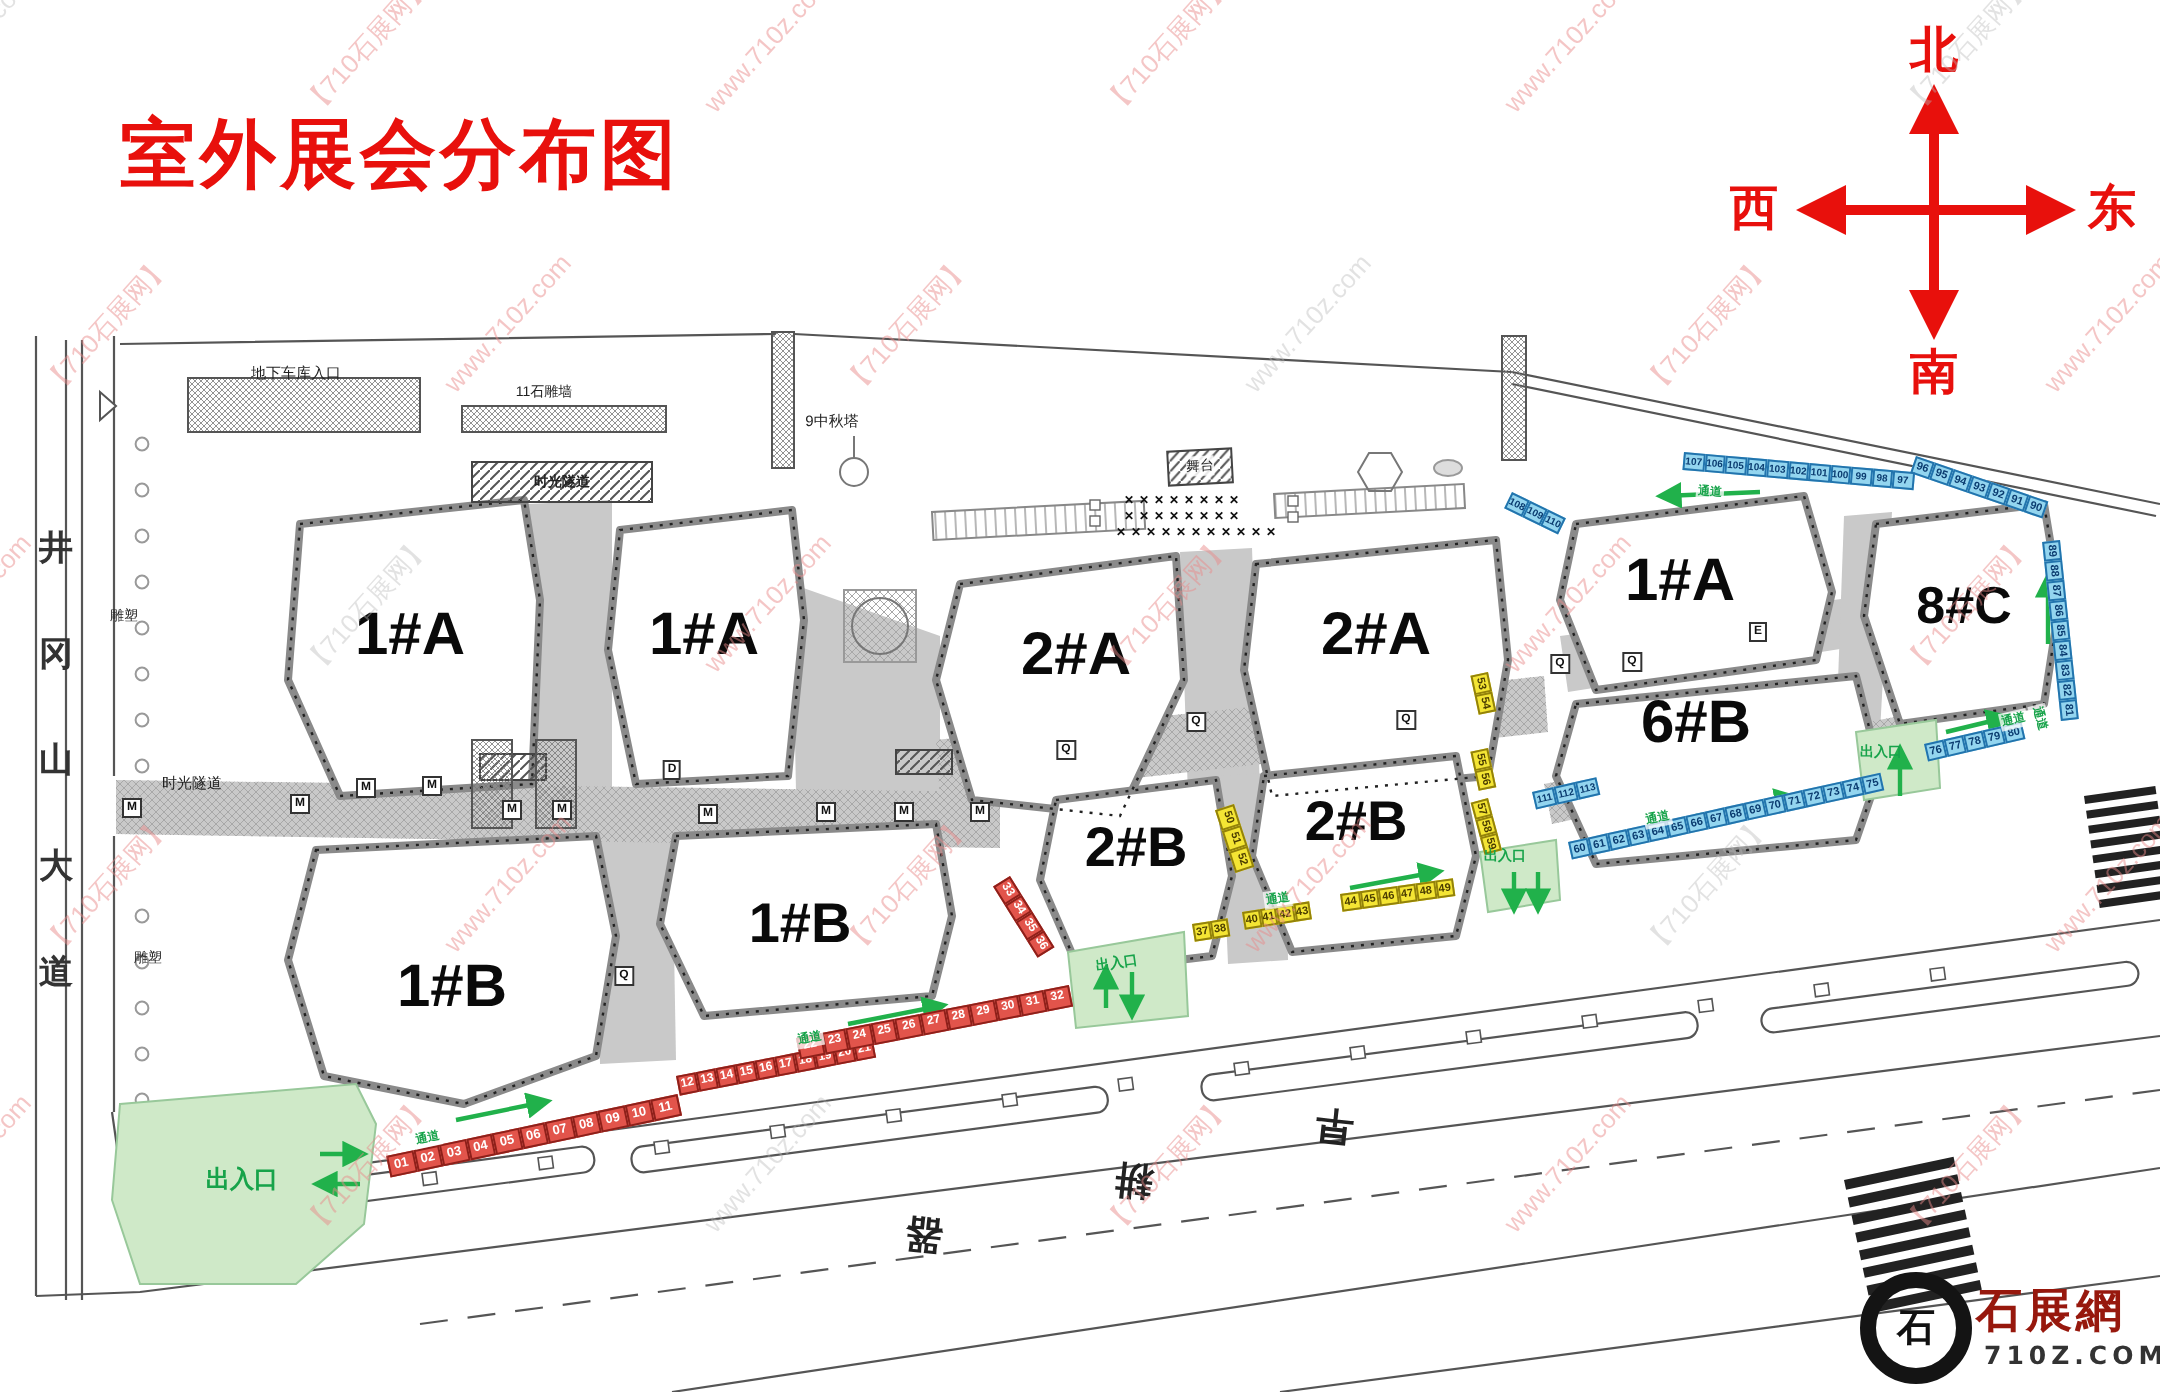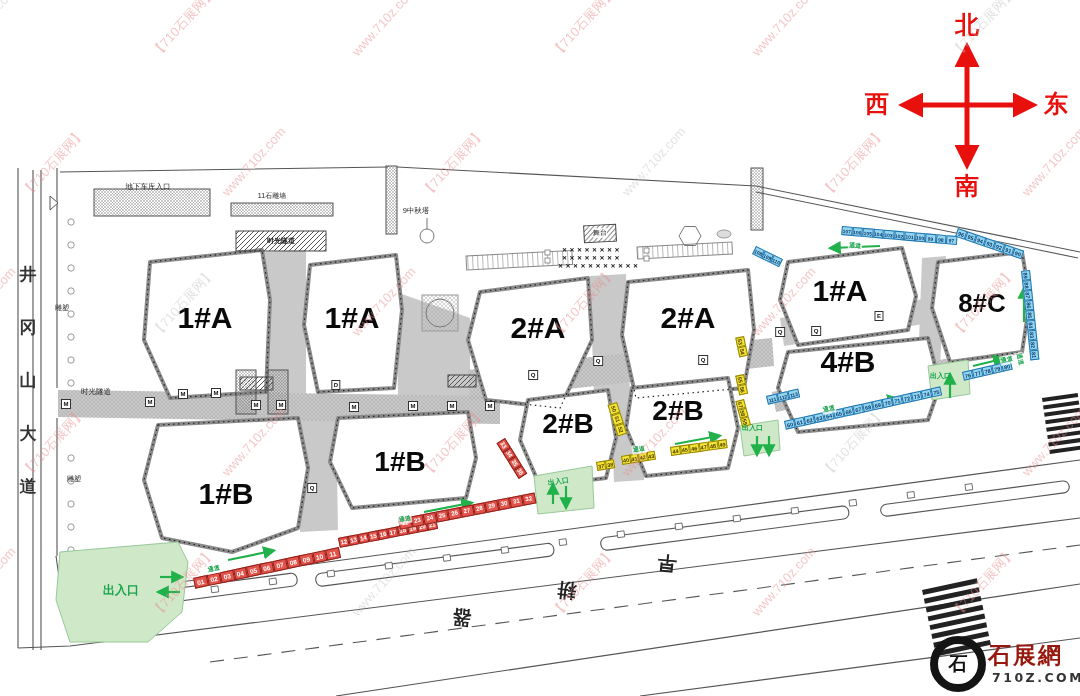--- a/index.html
+++ b/index.html
@@ -250,20 +250,21 @@
     </g>
 
     <g stroke="#e8100c" stroke-width="5" fill="none">
       <line x1="967" y1="105" x2="967" y2="52" marker-end="url(#rh)"></line>
       <line x1="967" y1="105" x2="967" y2="160" marker-end="url(#rh)"></line>
       <line x1="967" y1="105" x2="908" y2="105" marker-end="url(#rh)"></line>
       <line x1="967" y1="105" x2="1028" y2="105" marker-end="url(#rh)"></line>
     </g>
   </svg>
 
+  <div class="title">室外展会分布图</div>
   <div class="cmp" style="left:967px;top:25px">北</div>
   <div class="cmp" style="left:967px;top:186px">南</div>
   <div class="cmp" style="left:877px;top:104px">西</div>
   <div class="cmp" style="left:1056px;top:104px">东</div>
 
   <div class="lbl" style="left:148px;top:187px;font-size:7.5px">地下车库入口</div>
   <div class="lbl" style="left:272px;top:196px;font-size:7px">11石雕墙</div>
   <div class="lbl" style="left:281px;top:241px;font-size:7px;font-weight:bold">时光隧道</div>
   <div class="lbl" style="left:416px;top:211px;font-size:7.5px">9中秋塔</div>
   <div class="lbl" style="left:600px;top:233px;font-size:7px;background:rgba(255,255,255,.85);transform:translate(-50%,-50%) rotate(-3deg)">舞台</div>
@@ -289,21 +290,21 @@
       <div class="roadchar" style="left: 567px; top: 590px;">耕</div>
       <div class="roadchar" style="left: 667px; top: 563px;">早</div>
     </div>
   <div id="buildings-layer" class="abs">
       <div class="bldlbl" style="left: 205px; top: 318px; font-size: 30px;">1#A</div>
       <div class="bldlbl" style="left: 352px; top: 318px; font-size: 30px;">1#A</div>
       <div class="bldlbl" style="left: 538px; top: 328px; font-size: 30px;">2#A</div>
       <div class="bldlbl" style="left: 688px; top: 318px; font-size: 30px;">2#A</div>
       <div class="bldlbl" style="left: 840px; top: 291px; font-size: 30px;">1#A</div>
       <div class="bldlbl" style="left: 982px; top: 303px; font-size: 26px;">8#C</div>
-      <div class="bldlbl" style="left: 848px; top: 362px; font-size: 30px;">4#B</div>
+      <div class="bldlbl" style="left: 848px; top: 362px; font-size: 30px;">6#B</div>
       <div class="bldlbl" style="left: 568px; top: 424px; font-size: 28px;">2#B</div>
       <div class="bldlbl" style="left: 678px; top: 411px; font-size: 28px;">2#B</div>
       <div class="bldlbl" style="left: 226px; top: 494px; font-size: 30px;">1#B</div>
       <div class="bldlbl" style="left: 400px; top: 462px; font-size: 28px;">1#B</div>
     </div>
   <div id="strips-layer" class="abs">
       <div class="strip s-red" style="left: 193px; top: 578px; transform: rotate(-12deg);">
         <div class="c" style="width: 13.5px; height: 11px; font-size: 6.5px;">01</div>
         <div class="c" style="width: 13.5px; height: 11px; font-size: 6.5px;">02</div>
         <div class="c" style="width: 13.5px; height: 11px; font-size: 6.5px;">03</div>

